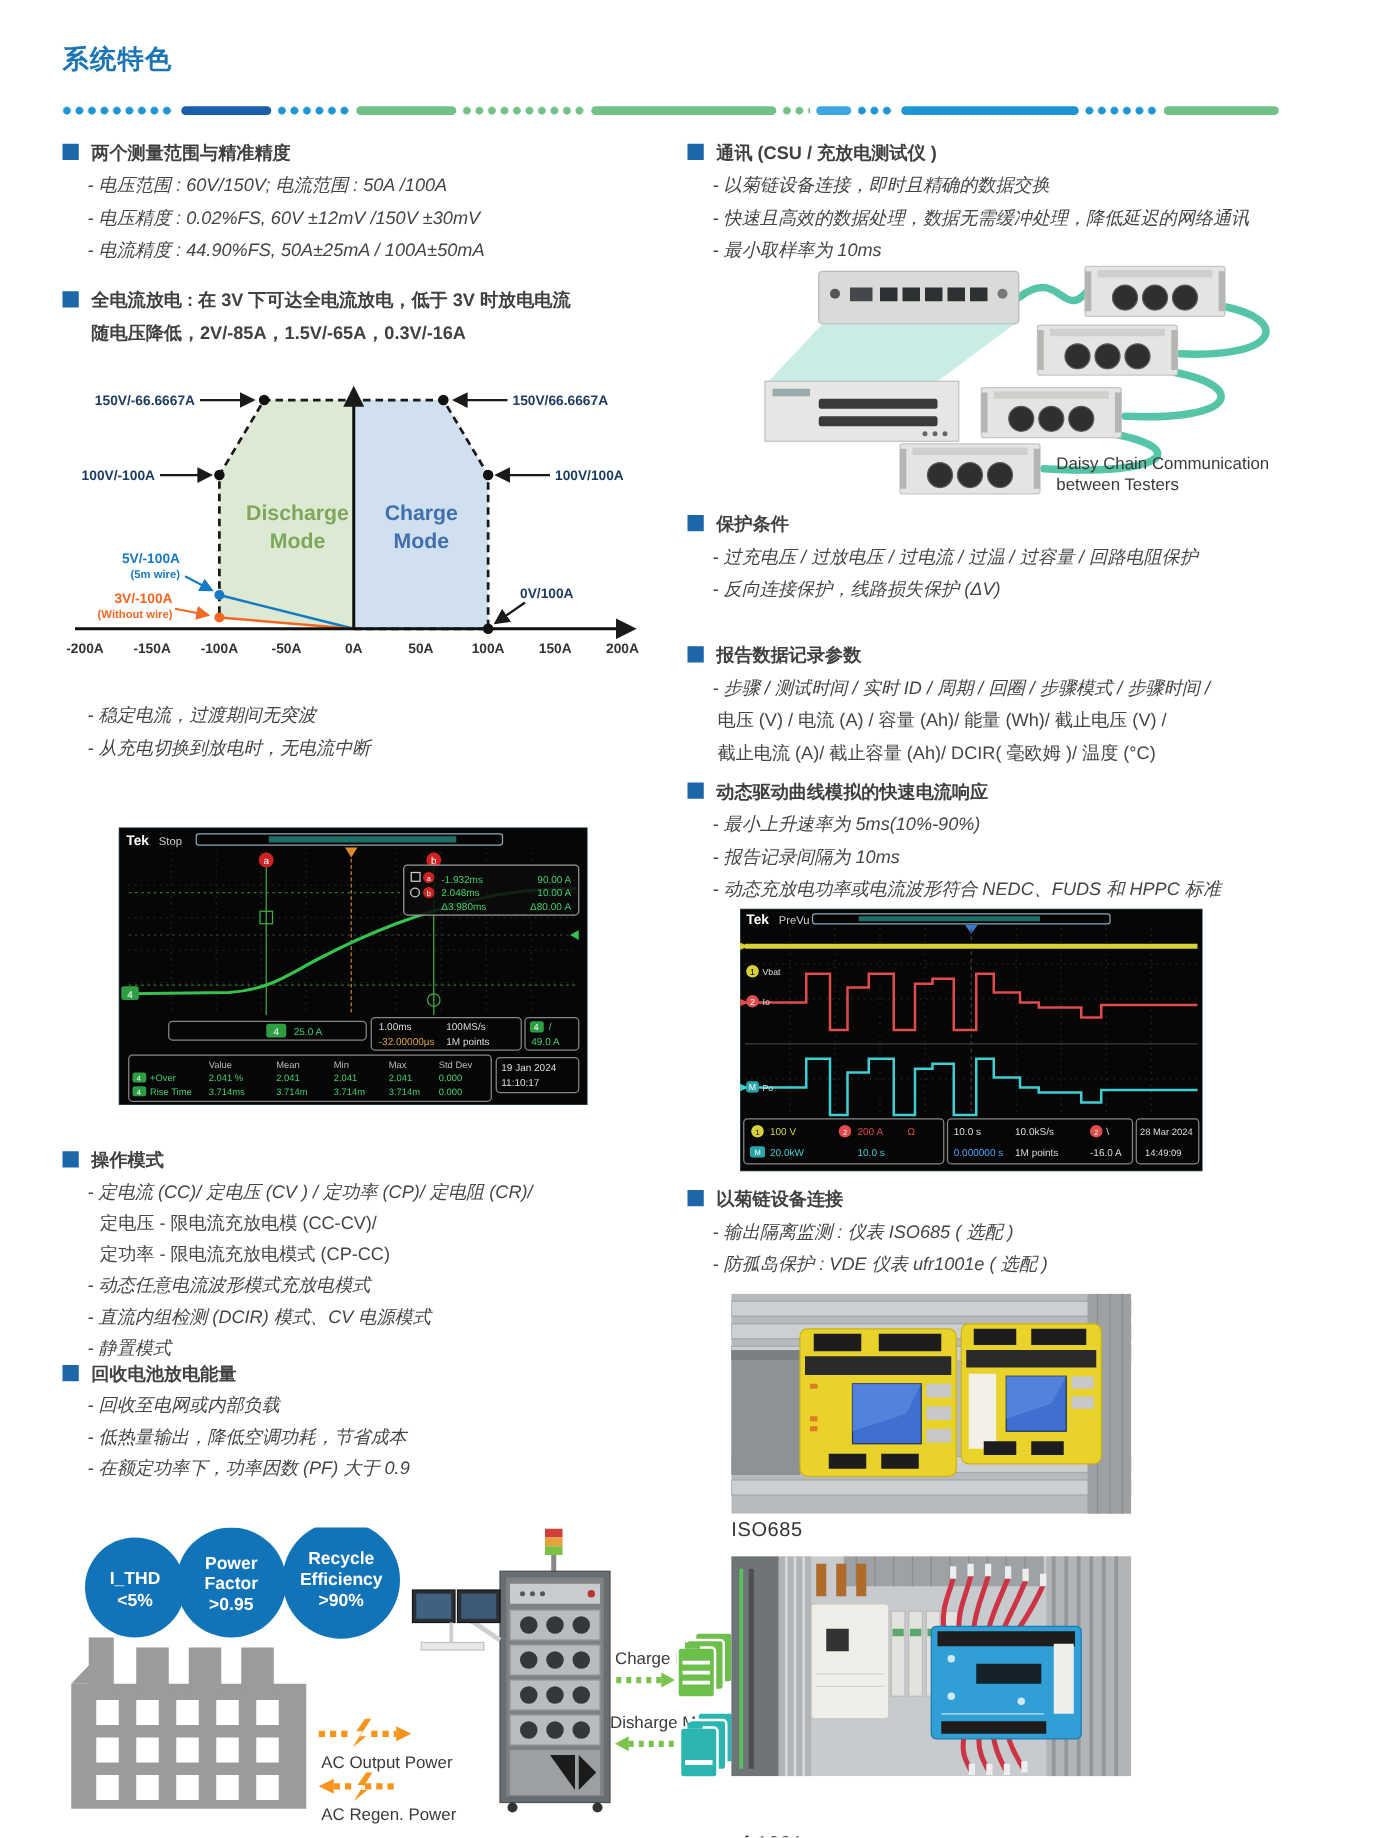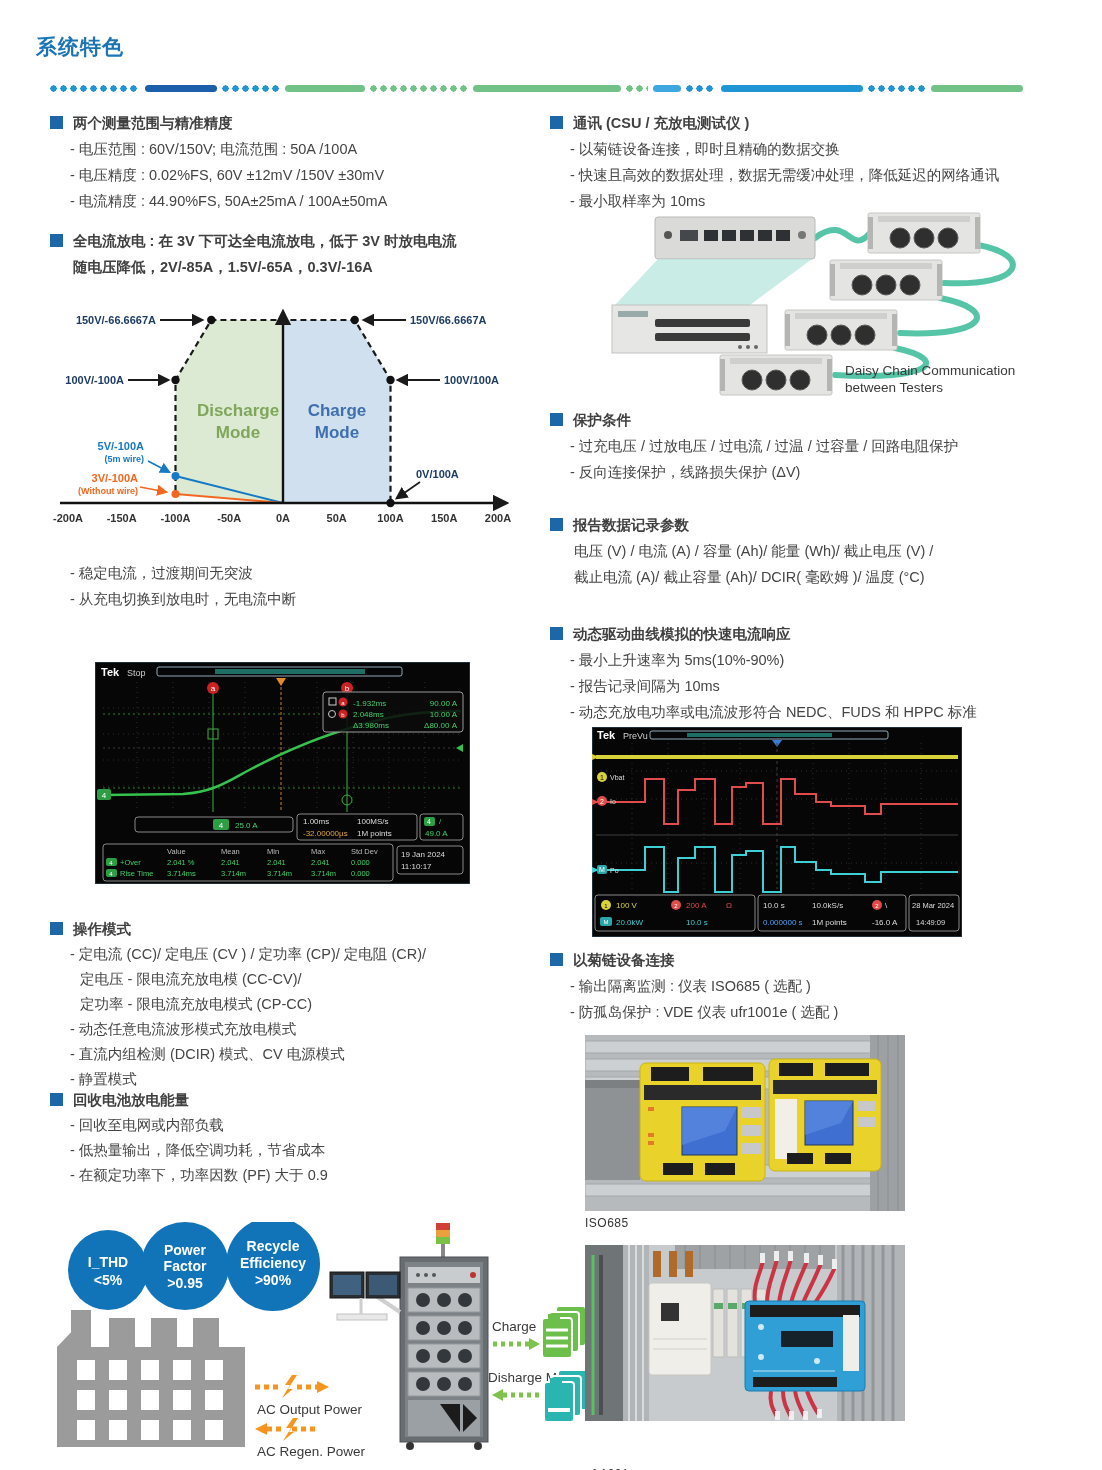--- a/index.html
+++ b/index.html
@@ -8,36 +8,36 @@
   .abs{position:absolute;}
   .page-title{font-size:21px;font-weight:bold;color:#1b75b4;letter-spacing:1px;}
   .divider{display:flex;align-items:center;gap:5px;height:8px;}
   .bar{height:7px;border-radius:3.5px;}
   .dots{height:7px;background-size:10px 7px;background-repeat:repeat-x;}
   .dots.blue{background-image:radial-gradient(circle at 3.5px 3.5px,#1f95d4 3px,rgba(0,0,0,0) 3.3px);}
   .dots.green{background-image:radial-gradient(circle at 3.5px 3.5px,#72c287 3px,rgba(0,0,0,0) 3.3px);}
   .sec{position:absolute;font-size:14.5px;line-height:26px;color:#454545;}
   .sec-h{font-weight:bold;color:#404040;}
   .sq{width:13px;height:13px;background:#1d66a7;display:inline-block;margin-right:10px;vertical-align:-1px;}
-  .li{padding-left:20px;}
+  .li{padding-left:20px;font-style:italic;}
   .li::before{content:"- ";}
   .cont{padding-left:30px;}
-  .photo-label{font-size:12px;color:#333;letter-spacing:0.5px;}
+  .photo-label{font-size:16px;color:#333;letter-spacing:0.5px;}
   svg text{font-family:"Liberation Sans","DejaVu Sans",sans-serif;}
   .t-pt{fill:#1e3c63;font-weight:bold;font-size:11px;}
   .t-tick{fill:#333;font-weight:bold;font-size:11px;}
   .t-mode{font-weight:bold;font-size:17px;}
   .scope-txt{font-size:8px;}
 </style>
 </head>
 <body>
 
 <div class="page">
 
-  <div class="abs page-title" style="left:36px;top:33px;text-align:right;">系统特色</div>
+  <div class="abs page-title" style="left:50px;top:33px;text-align:right;">系统特色</div>
 
   <div class="abs divider" style="left:50px;top:84px;width:1010px;">
     <div class="dots blue" style="width:90px"></div>
     <div class="bar" style="width:72px;background:#1b5ea9"></div>
     <div class="dots blue" style="width:58px"></div>
     <div class="bar" style="width:80px;background:#72c287"></div>
     <div class="dots green" style="width:98px"></div>
     <div class="bar" style="width:148px;background:#72c287"></div>
     <div class="dots green" style="width:22px"></div>
     <div class="bar" style="width:28px;background:#3fa7e0"></div>
@@ -452,20 +452,21 @@
   </svg>
 
   <div class="sec" style="left:550px;top:407px;width:545px">
     <div class="sec-h"><span class="sq"></span><span>保护条件</span></div>
     <div class="li"><span>过充电压 / 过放电压 / 过电流 / 过温 / 过容量 / 回路电阻保护</span></div>
     <div class="li"><span>反向连接保护，线路损失保护 (ΔV)</span></div>
   </div>
 
   <div class="sec" style="left:550px;top:512px;width:545px">
     <div class="sec-h"><span class="sq"></span><span>报告数据记录参数</span></div>
+    <div class="li"><span>步骤 / 测试时间 / 实时 ID / 周期 / 回圈 / 步骤模式 / 步骤时间 /</span></div>
     <div class="cont" style="padding-left:24px"><span>电压 (V) / 电流 (A) / 容量 (Ah)/ 能量 (Wh)/ 截止电压 (V) /</span></div>
     <div class="cont" style="padding-left:24px"><span>截止电流 (A)/ 截止容量 (Ah)/ DCIR( 毫欧姆 )/ 温度 (°C)</span></div>
   </div>
 
   <div class="sec" style="left:550px;top:621px;width:545px">
     <div class="sec-h"><span class="sq"></span><span>动态驱动曲线模拟的快速电流响应</span></div>
     <div class="li"><span>最小上升速率为 5ms(10%-90%)</span></div>
     <div class="li"><span>报告记录间隔为 10ms</span></div>
     <div class="li"><span>动态充放电功率或电流波形符合 NEDC、FUDS 和 HPPC 标准</span></div>
   </div>

